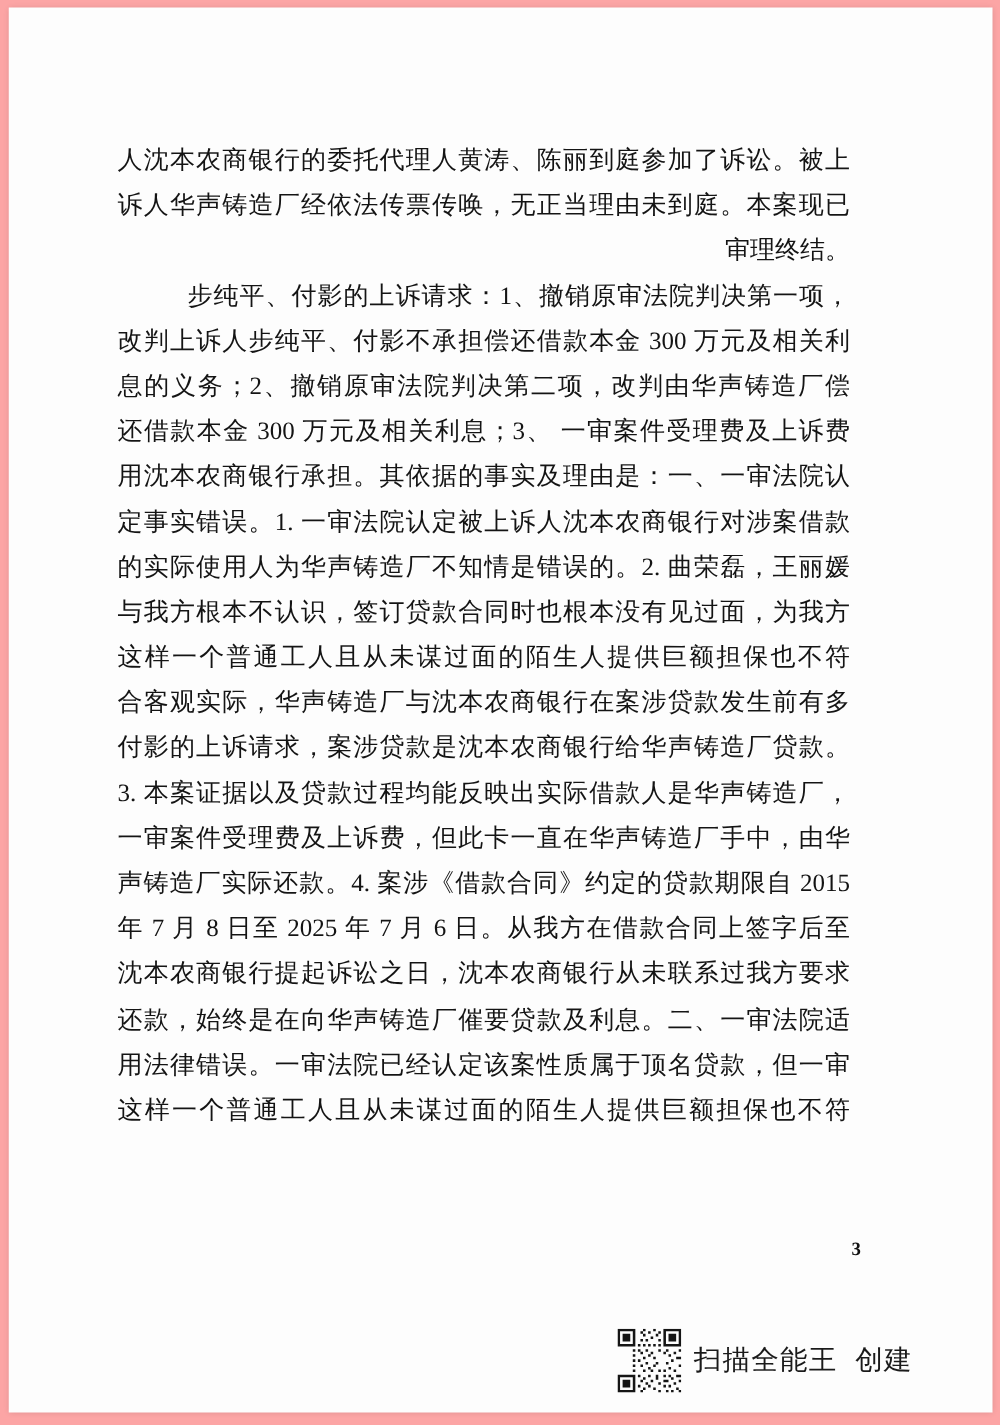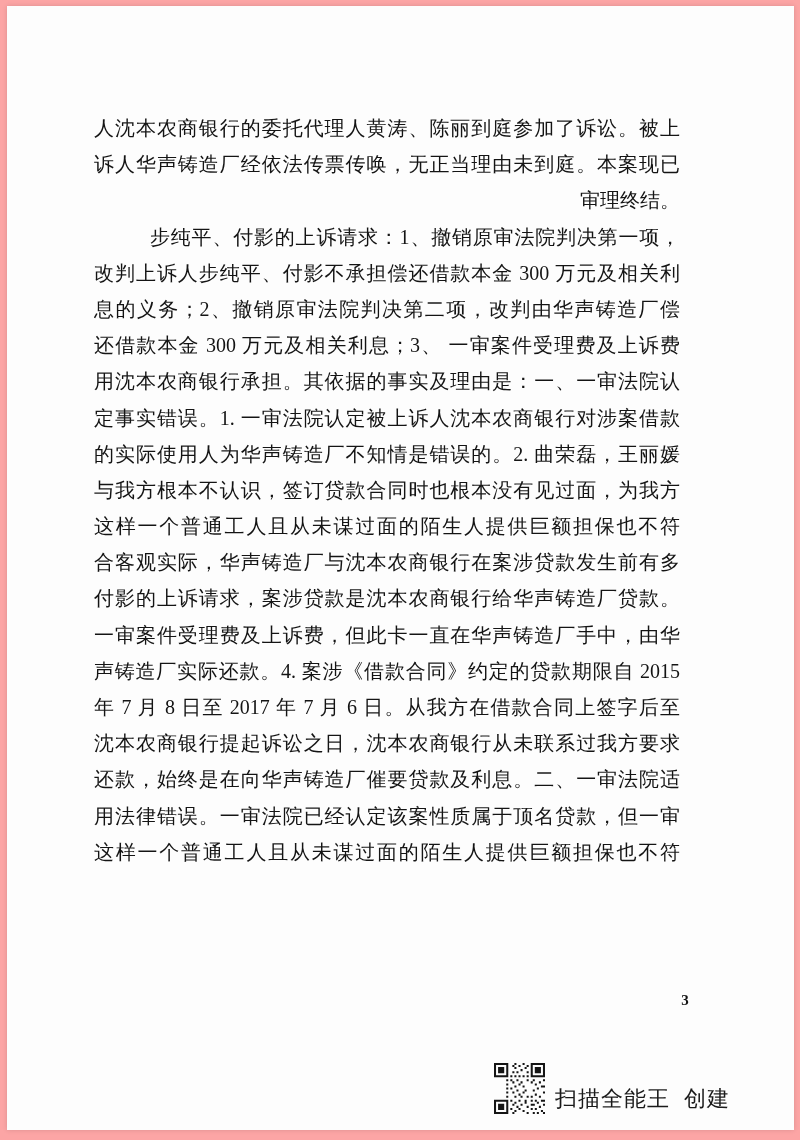--- a/index.html
+++ b/index.html
@@ -66,21 +66,21 @@
     font-size: 15px;
     font-weight: 700;
     color: #111;
   }
   .watermark {
     position: absolute;
     left: 487px;
     top: 1056px;
     height: 52px;
     display: flex;
-    align-items: flex-end;
+    align-items: center;
     gap: 10px;
   }
   .qr {
     width: 51px;
     height: 51px;
     display: block;
     background: #fdfdfd;
   }
   .watermark-label {
     font-family: "Liberation Sans", "DejaVu Sans", sans-serif;
@@ -106,23 +106,24 @@
         <div class="text-line">改判上诉人步纯平、付影不承担偿还借款本金 300 万元及相关利</div>
         <div class="text-line">息的义务；2、撤销原审法院判决第二项，改判由华声铸造厂偿</div>
         <div class="text-line">还借款本金 300 万元及相关利息；3、 一审案件受理费及上诉费</div>
         <div class="text-line">用沈本农商银行承担。其依据的事实及理由是：一、一审法院认</div>
         <div class="text-line">定事实错误。1. 一审法院认定被上诉人沈本农商银行对涉案借款</div>
         <div class="text-line">的实际使用人为华声铸造厂不知情是错误的。2. 曲荣磊，王丽媛</div>
         <div class="text-line">与我方根本不认识，签订贷款合同时也根本没有见过面，为我方</div>
         <div class="text-line">这样一个普通工人且从未谋过面的陌生人提供巨额担保也不符</div>
         <div class="text-line">合客观实际，华声铸造厂与沈本农商银行在案涉贷款发生前有多</div>
         <div class="text-line">付影的上诉请求，案涉贷款是沈本农商银行给华声铸造厂贷款。</div>
+        <div class="text-line">3. 本案证据以及贷款过程均能反映出实际借款人是华声铸造厂，</div>
         <div class="text-line">一审案件受理费及上诉费，但此卡一直在华声铸造厂手中，由华</div>
         <div class="text-line">声铸造厂实际还款。4. 案涉《借款合同》约定的贷款期限自 2015</div>
-        <div class="text-line">年 7 月 8 日至 2017 年 7 月 6 日。从我方在借款合同上签字后至</div>
+        <div class="text-line">年 7 月 8 日至 2025 年 7 月 6 日。从我方在借款合同上签字后至</div>
         <div class="text-line">沈本农商银行提起诉讼之日，沈本农商银行从未联系过我方要求</div>
         <div class="text-line">还款，始终是在向华声铸造厂催要贷款及利息。二、一审法院适</div>
         <div class="text-line">用法律错误。一审法院已经认定该案性质属于顶名贷款，但一审</div>
         <div class="text-line">这样一个普通工人且从未谋过面的陌生人提供巨额担保也不符</div>
       </div>
 
     <div class="page-number">3</div>
 
     <div class="watermark">
       <svg class="qr" viewBox="0 0 25 25" xmlns="http://www.w3.org/2000/svg">

